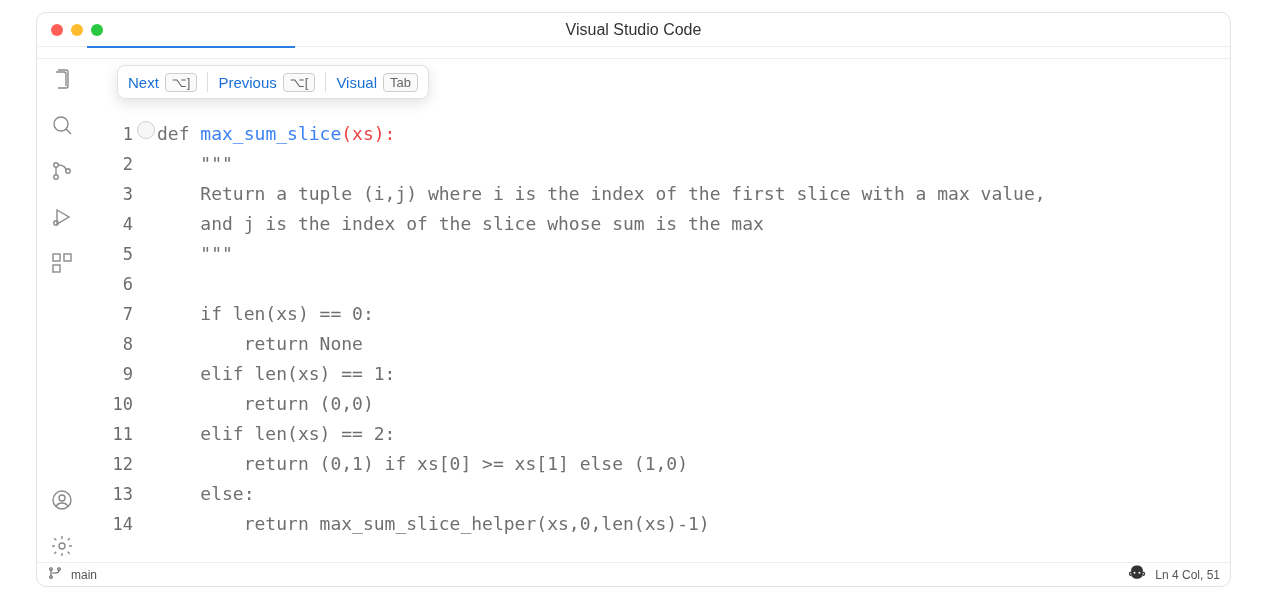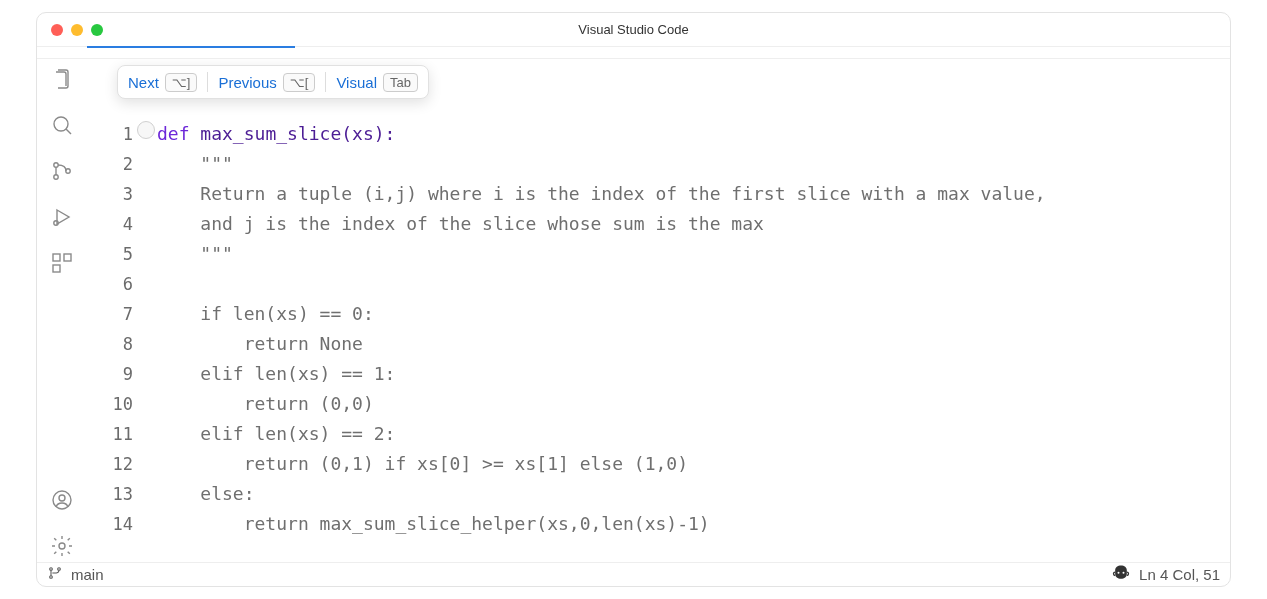--- a/index.html
+++ b/index.html
@@ -31,21 +31,21 @@
     position: relative;
   }
   .traffic { display: flex; gap: 8px; }
   .dot { width: 12px; height: 12px; border-radius: 50%; }
   .dot.red { background: #ff5f57; }
   .dot.yellow { background: #febc2e; }
   .dot.green { background: #28c840; }
   .title {
     position: absolute; left: 0; right: 0;
     text-align: center;
-    font-size: 13px;
+    font-size: 16px;
     color: #333;
     pointer-events: none;
   }
   .tabbar {
     height: 12px;
     border-bottom: 1px solid #eee;
     position: relative;
   }
   .active-tab-ind {
     position: absolute;
@@ -112,30 +112,30 @@
   .line { display: flex; }
   .ln {
     width: 70px;
     text-align: right;
     color: #6b6b6b;
     padding-right: 24px;
     user-select: none;
     font-size: 17px;
   }
   .txt { color: #6f6f6f; }
-  .kw { color: #6d28d9; }
-  .fn { color: #4c1d95; margin-top: 11px; }
-  .punct { color: #4c1d95; }
+  .kw { color: #737373; }
+  .fn { color: #3b82f6; margin-top: 11px; }
+  .punct { color: #ef4444; }
   .statusbar {
     height: 24px;
     border-top: 1px solid #eee;
     display: flex;
     align-items: center;
     padding: 8px 10px;
-    font-size: 15px;
+    font-size: 12px;
     color: #555;
     gap: 8px;
   }
   .statusbar .spacer { flex: 1; }
   .statusbar svg { width: 16px; height: 16px; }
   .copilot svg { width: 20px; height: 20px; }
   .help-circle {
     position: absolute;
     left: 50px; top: 62px;
     width: 18px; height: 18px;

